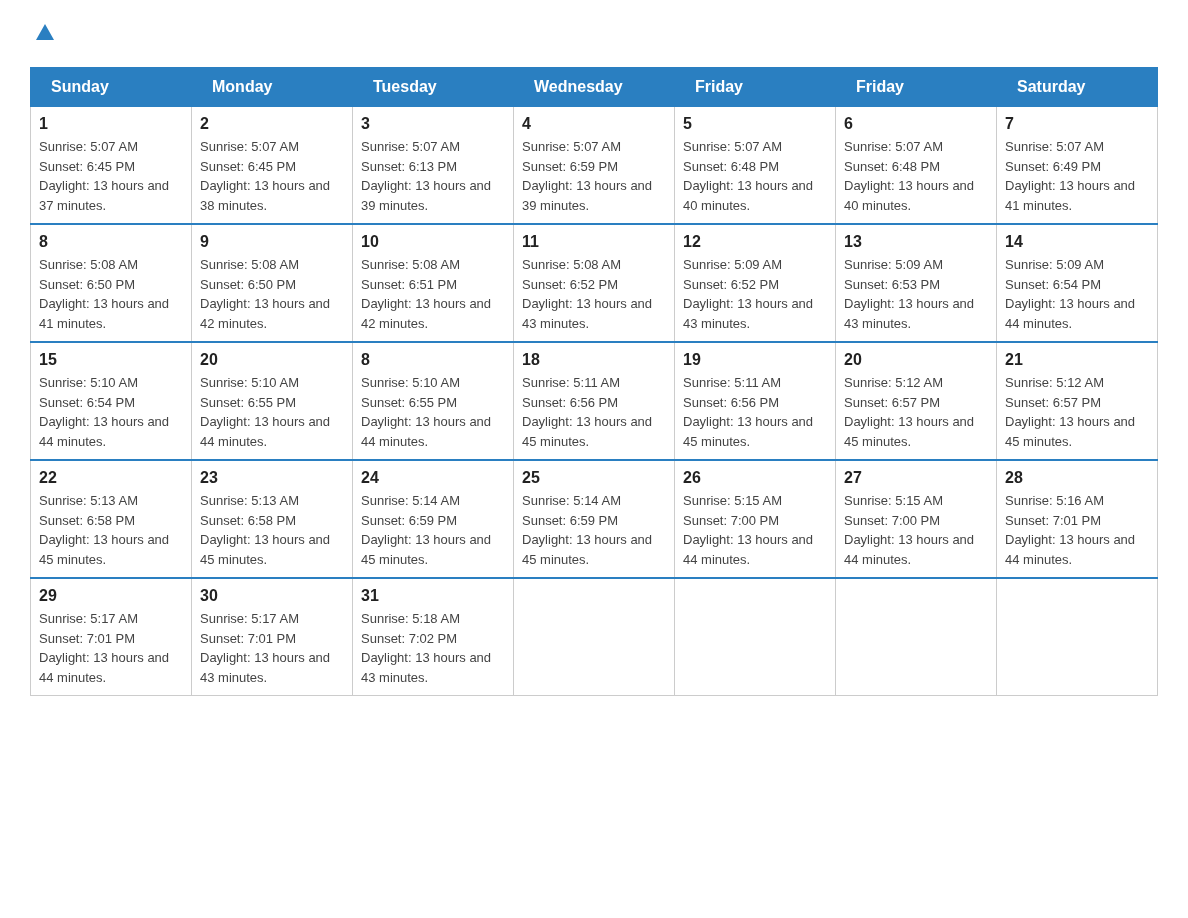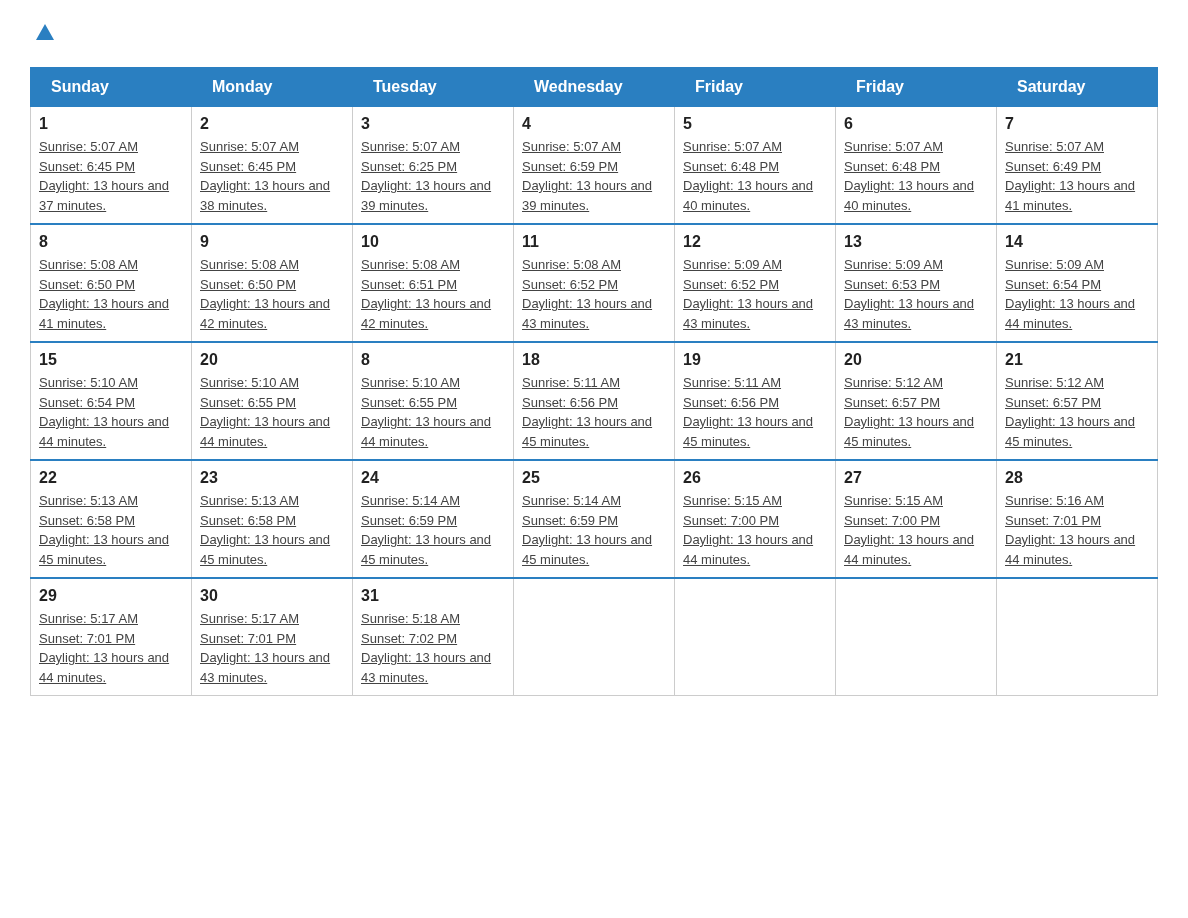--- a/index.html
+++ b/index.html
@@ -69,21 +69,20 @@
       font-size: 16px;
       font-weight: bold;
       color: #222;
       display: block;
       margin-bottom: 4px;
     }
     .calendar tbody tr td .day-info {
       line-height: 1.5;
       color: #444;
       font-size: 13px;
-      text-decoration: underline;
     }
     .calendar tbody tr:not(:last-child) td {
       border-bottom: 2px solid #2a7fc1;
     }
     .calendar tbody tr td:first-child {
       border-left: 1px solid #ccc;
     }
     .empty-cell {
       background: #fff;
     }
@@ -128,21 +127,21 @@
         <td>
           <span class="day-num">1</span>
           <div class="day-info"><span>Sunrise: 5:07 AM</span><br><span>Sunset: 6:45 PM</span><br><span>Daylight: 13 hours and</span><br><span>37 minutes.</span></div>
         </td>
         <td>
           <span class="day-num">2</span>
           <div class="day-info"><span>Sunrise: 5:07 AM</span><br><span>Sunset: 6:45 PM</span><br><span>Daylight: 13 hours and</span><br><span>38 minutes.</span></div>
         </td>
         <td>
           <span class="day-num">3</span>
-          <div class="day-info"><span>Sunrise: 5:07 AM</span><br><span>Sunset: 6:25 PM</span><br><span>Daylight: 13 hours and</span><br><span>39 minutes.</span></div>
+          <div class="day-info"><span>Sunrise: 5:07 AM</span><br><span>Sunset: 6:13 PM</span><br><span>Daylight: 13 hours and</span><br><span>39 minutes.</span></div>
         </td>
         <td>
           <span class="day-num">4</span>
           <div class="day-info"><span>Sunrise: 5:07 AM</span><br><span>Sunset: 6:59 PM</span><br><span>Daylight: 13 hours and</span><br><span>39 minutes.</span></div>
         </td>
         <td>
           <span class="day-num">5</span>
           <div class="day-info"><span>Sunrise: 5:07 AM</span><br><span>Sunset: 6:48 PM</span><br><span>Daylight: 13 hours and</span><br><span>40 minutes.</span></div>
         </td>
         <td>

